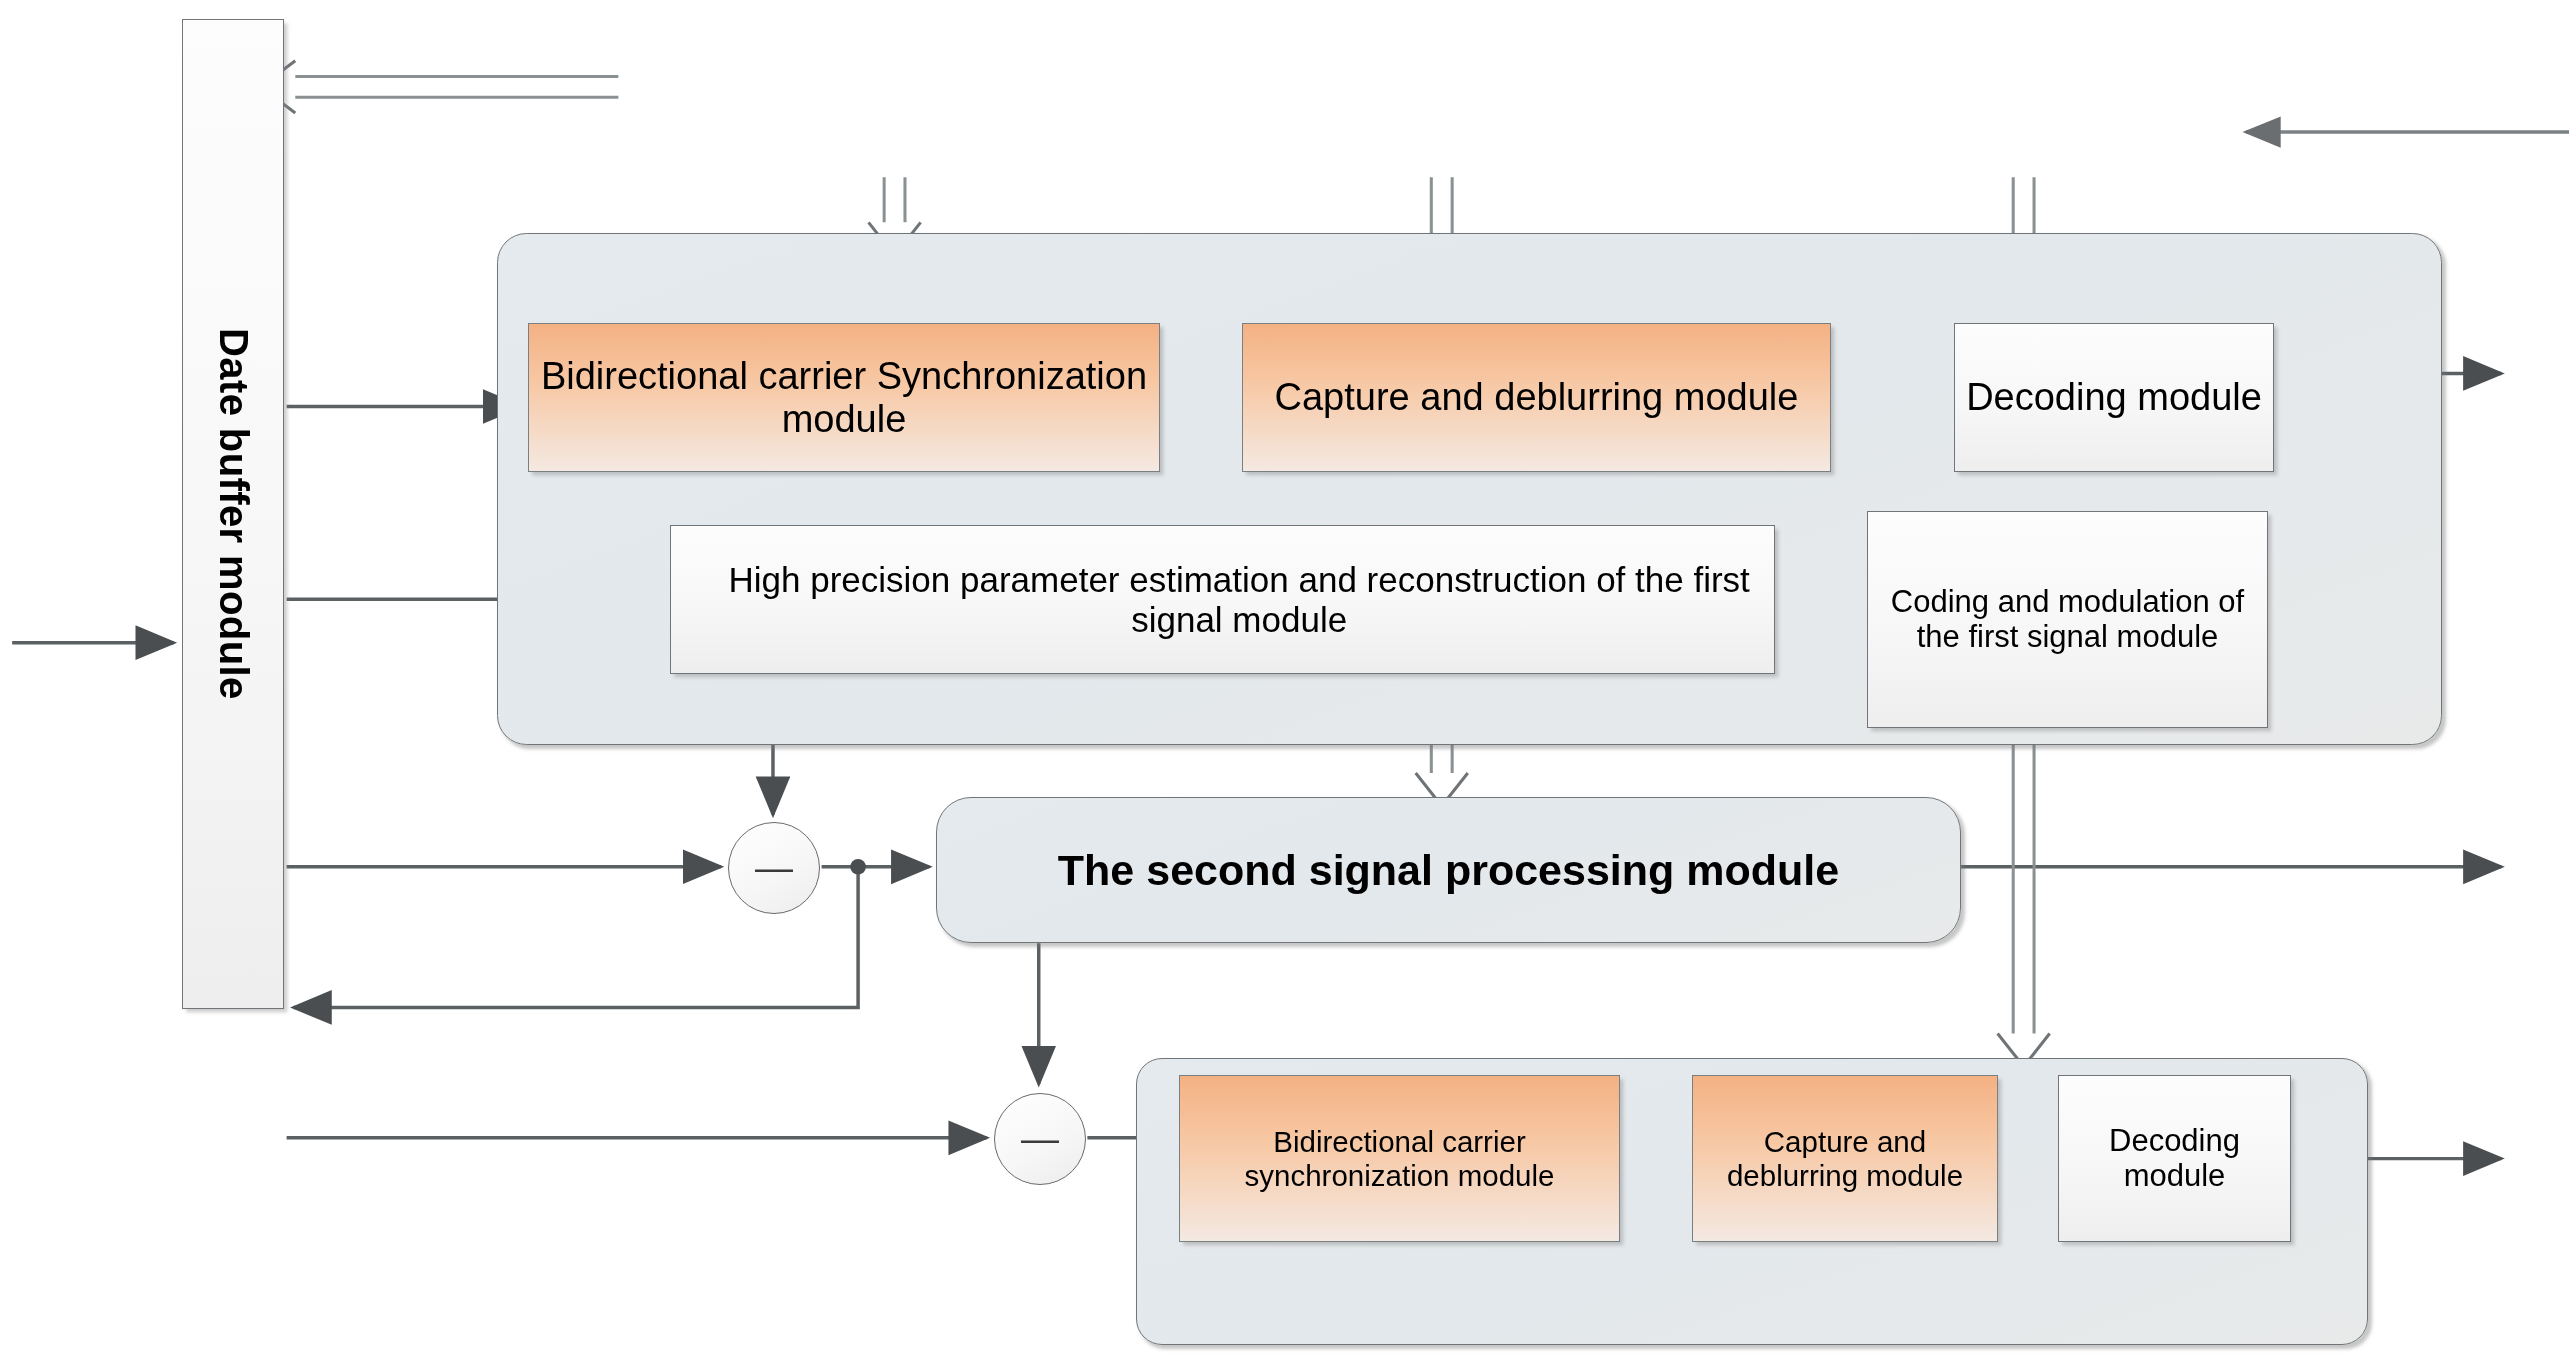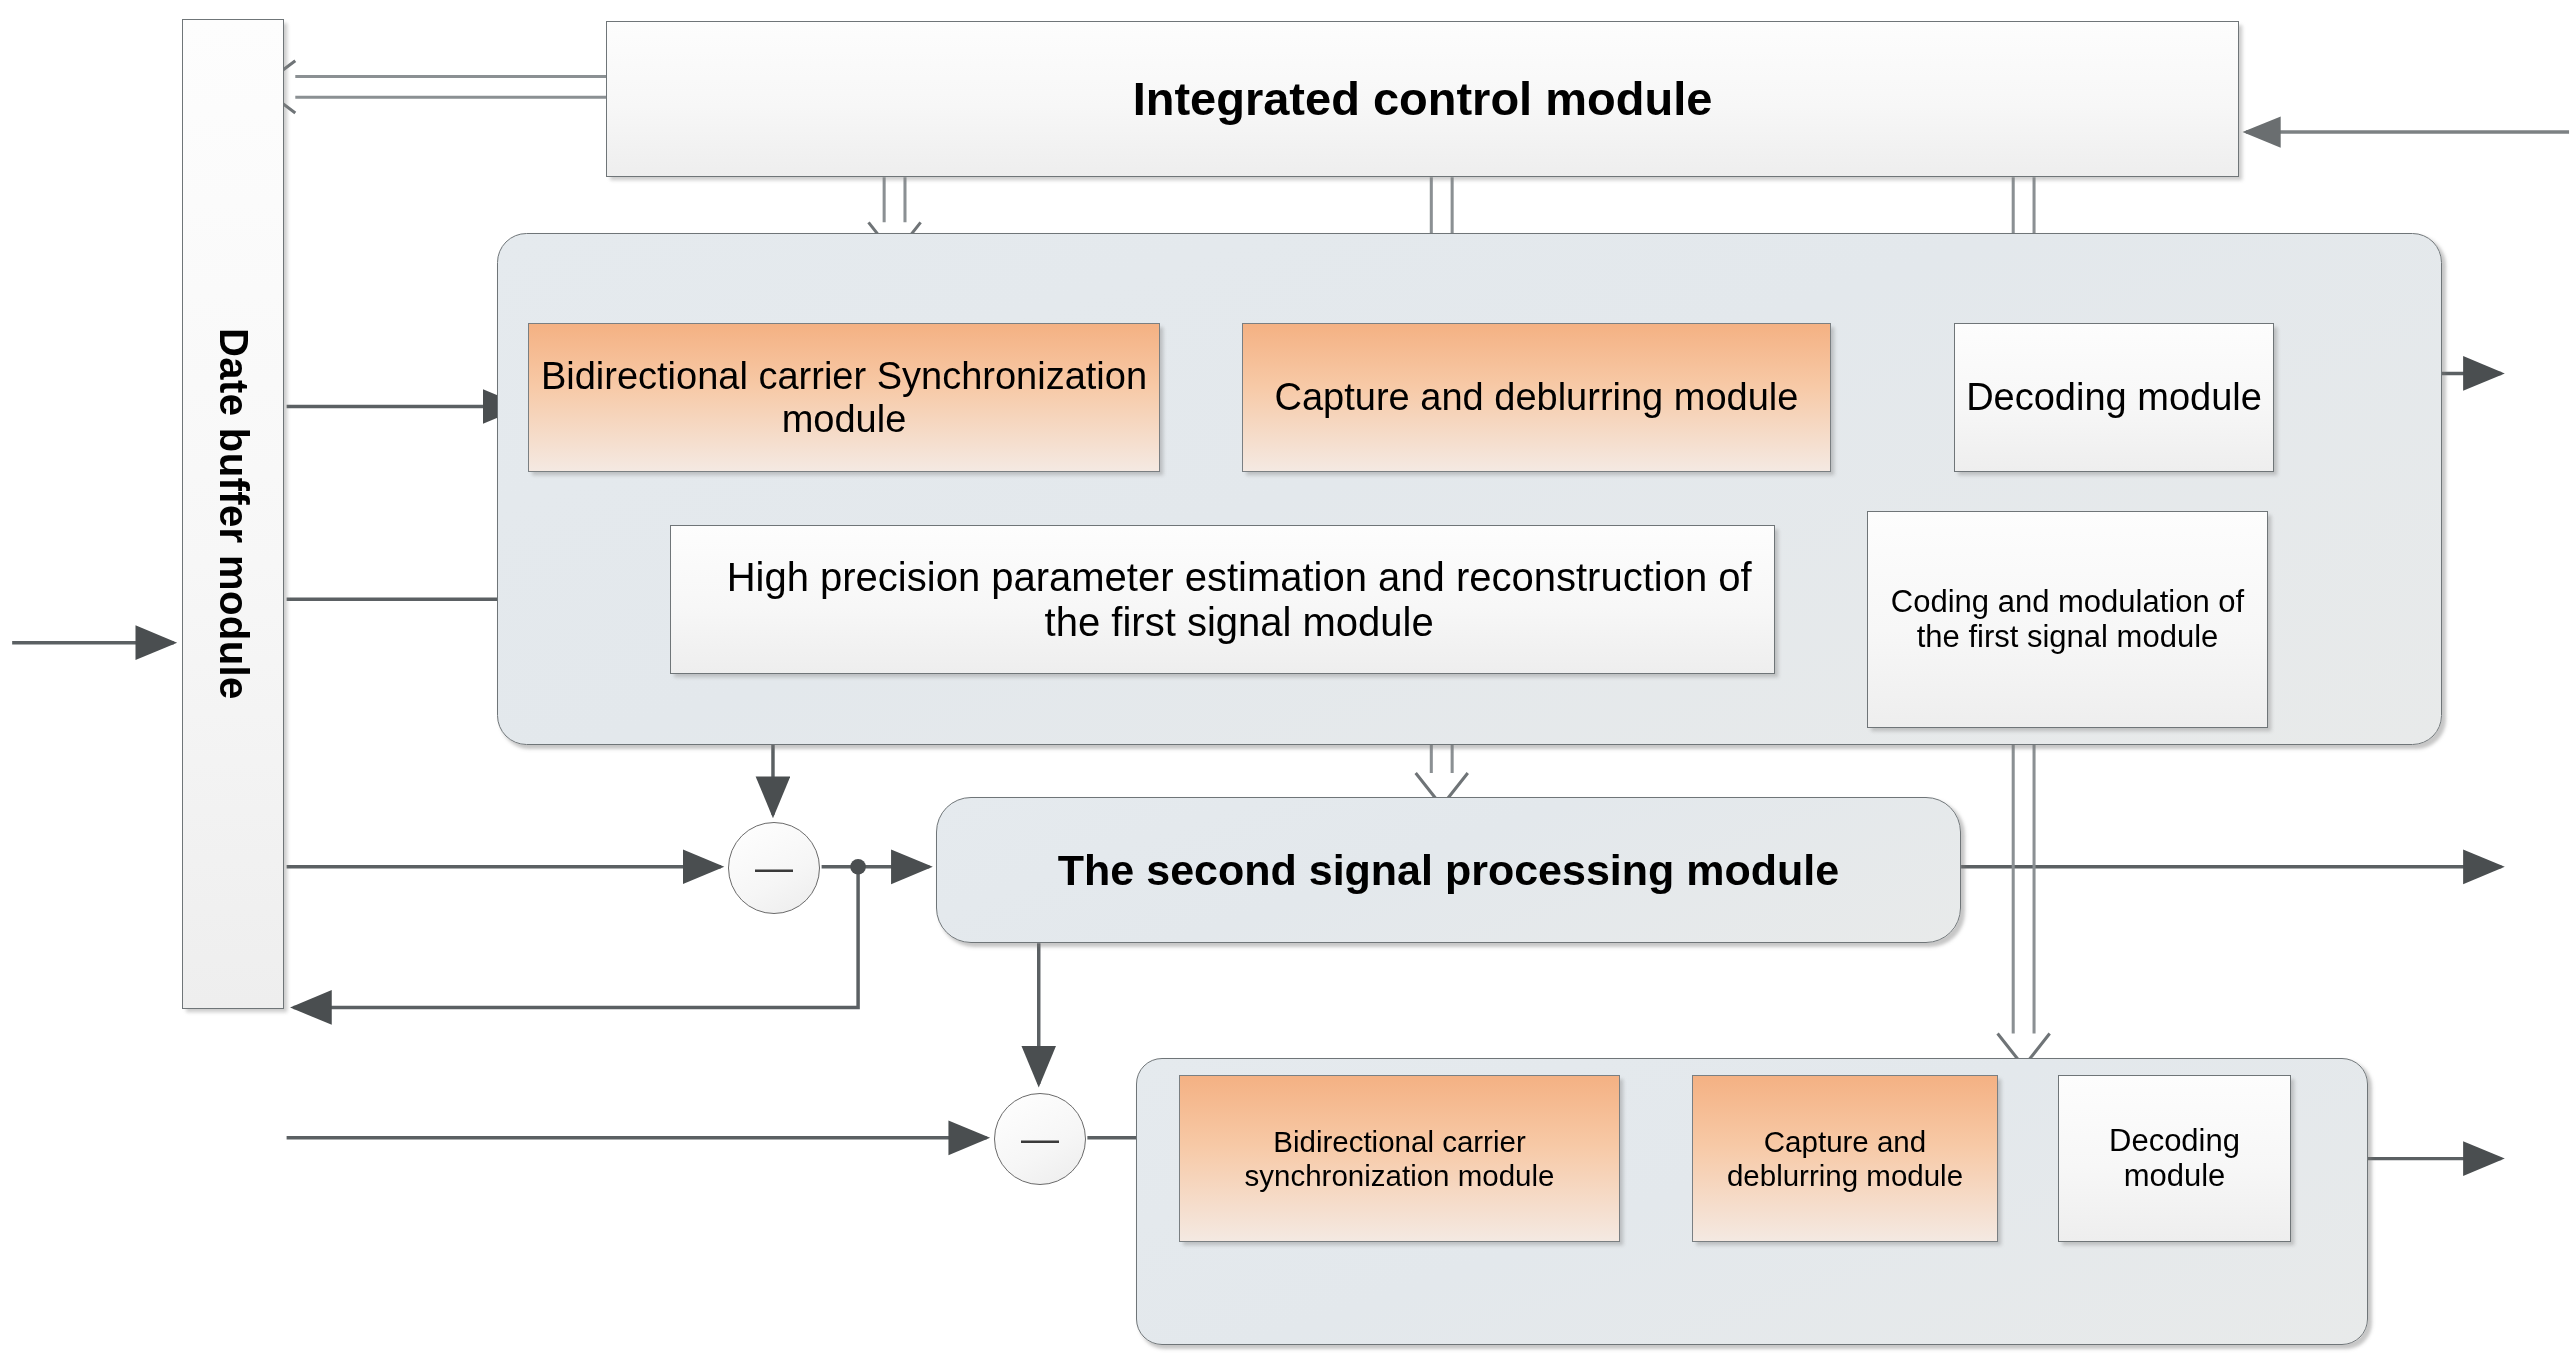--- a/index.html
+++ b/index.html
@@ -39,21 +39,21 @@
   #panel1Title{left:497px;top:248px;width:1945px;height:61px;font-size:45px;font-weight:bold;justify-content:center;}
 
   #p1sync{left:528px;top:323px;width:632px;height:149px;}
   #p1sync .lbl{font-size:38px;}
   #p1cap{left:1242px;top:323px;width:589px;height:149px;}
   #p1cap .lbl{font-size:38px;}
   #p1dec{left:1954px;top:323px;width:320px;height:149px;}
   #p1dec .lbl{font-size:38px;}
 
   #p1est{left:670px;top:525px;width:1105px;height:149px;}
-  #p1est .lbl{font-size:40px;padding-left:42px;}
+  #p1est .lbl{font-size:35px;padding-left:42px;}
   #p1cod{left:1867px;top:511px;width:401px;height:217px;}
   #p1cod .lbl{font-size:31px;}
 
   #panel2{left:936px;top:797px;width:1025px;height:146px;border-radius:35px;}
   #panel2 .lbl{font-size:43px;font-weight:bold;}
 
   #panel3{left:1136px;top:1058px;width:1232px;height:287px;border-radius:26px;}
   #panel3Title{left:1136px;top:1258px;width:1232px;height:61px;font-size:42px;font-weight:bold;justify-content:center;}
 
   #p3sync{left:1179px;top:1075px;width:441px;height:167px;}
@@ -145,23 +145,20 @@
 
       <path d="M2318 204 L2318 1190 M2342 204 L2342 1190"></path>
       <path d="M2300 1190 L2330 1228 L2360 1190" stroke="#6f7477"></path>
     </g>
   </svg>
 
   <div class="node plainbox" id="dateBuffer">
     <span class="vtext">Date buffer module</span>
   </div>
 
-  <div class="node plainbox" id="ctrl">
-    <span class="lbl">Integrated control module</span>
-  </div>
 
 
   <div class="node panel" id="panel1"></div>
 
   <div class="node orangebox" id="p1sync">
     <span class="lbl">Bidirectional carrier Synchronization module</span>
   </div>
   <div class="node orangebox" id="p1cap">
     <span class="lbl">Capture and deblurring module</span>
   </div>

